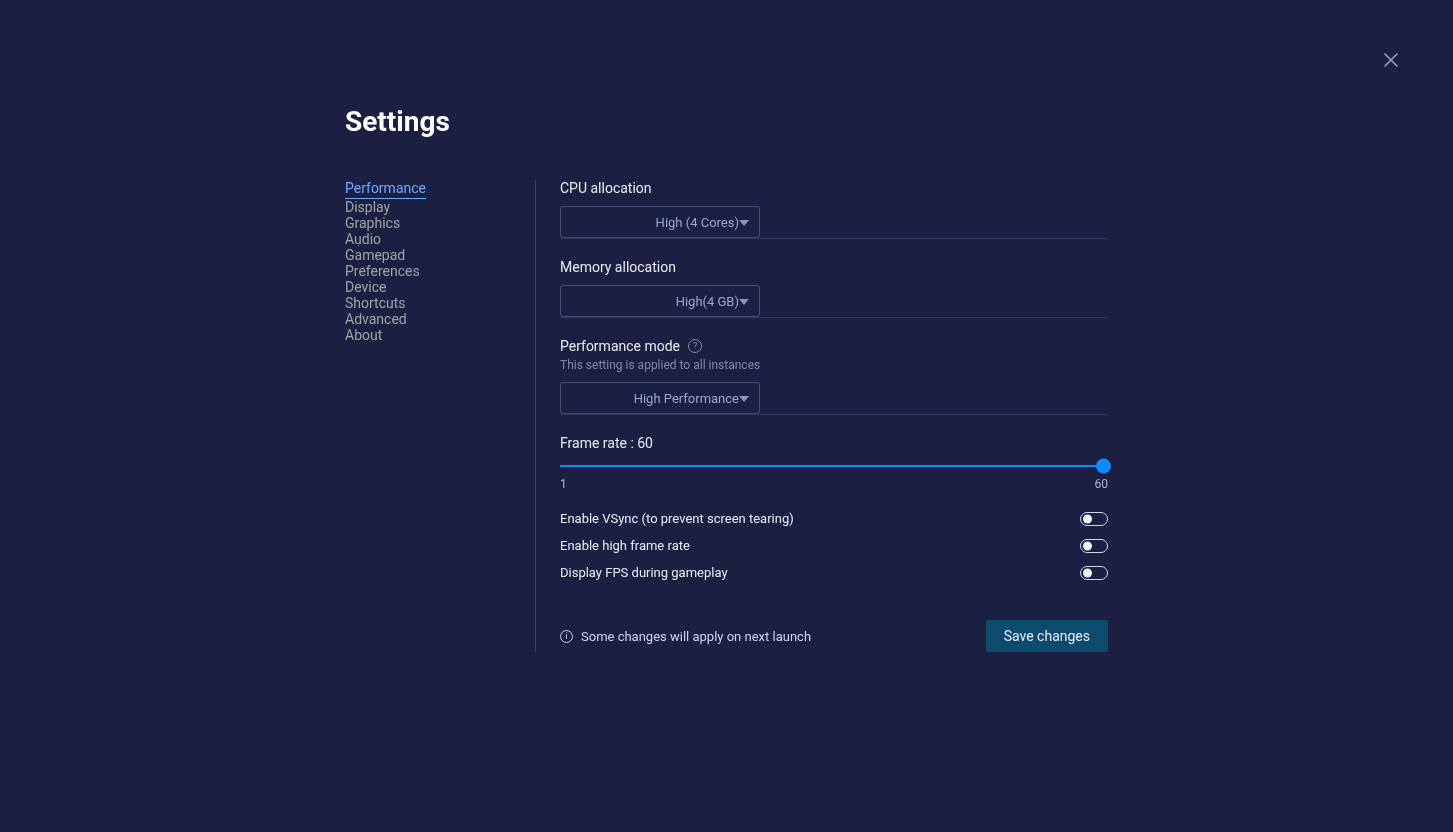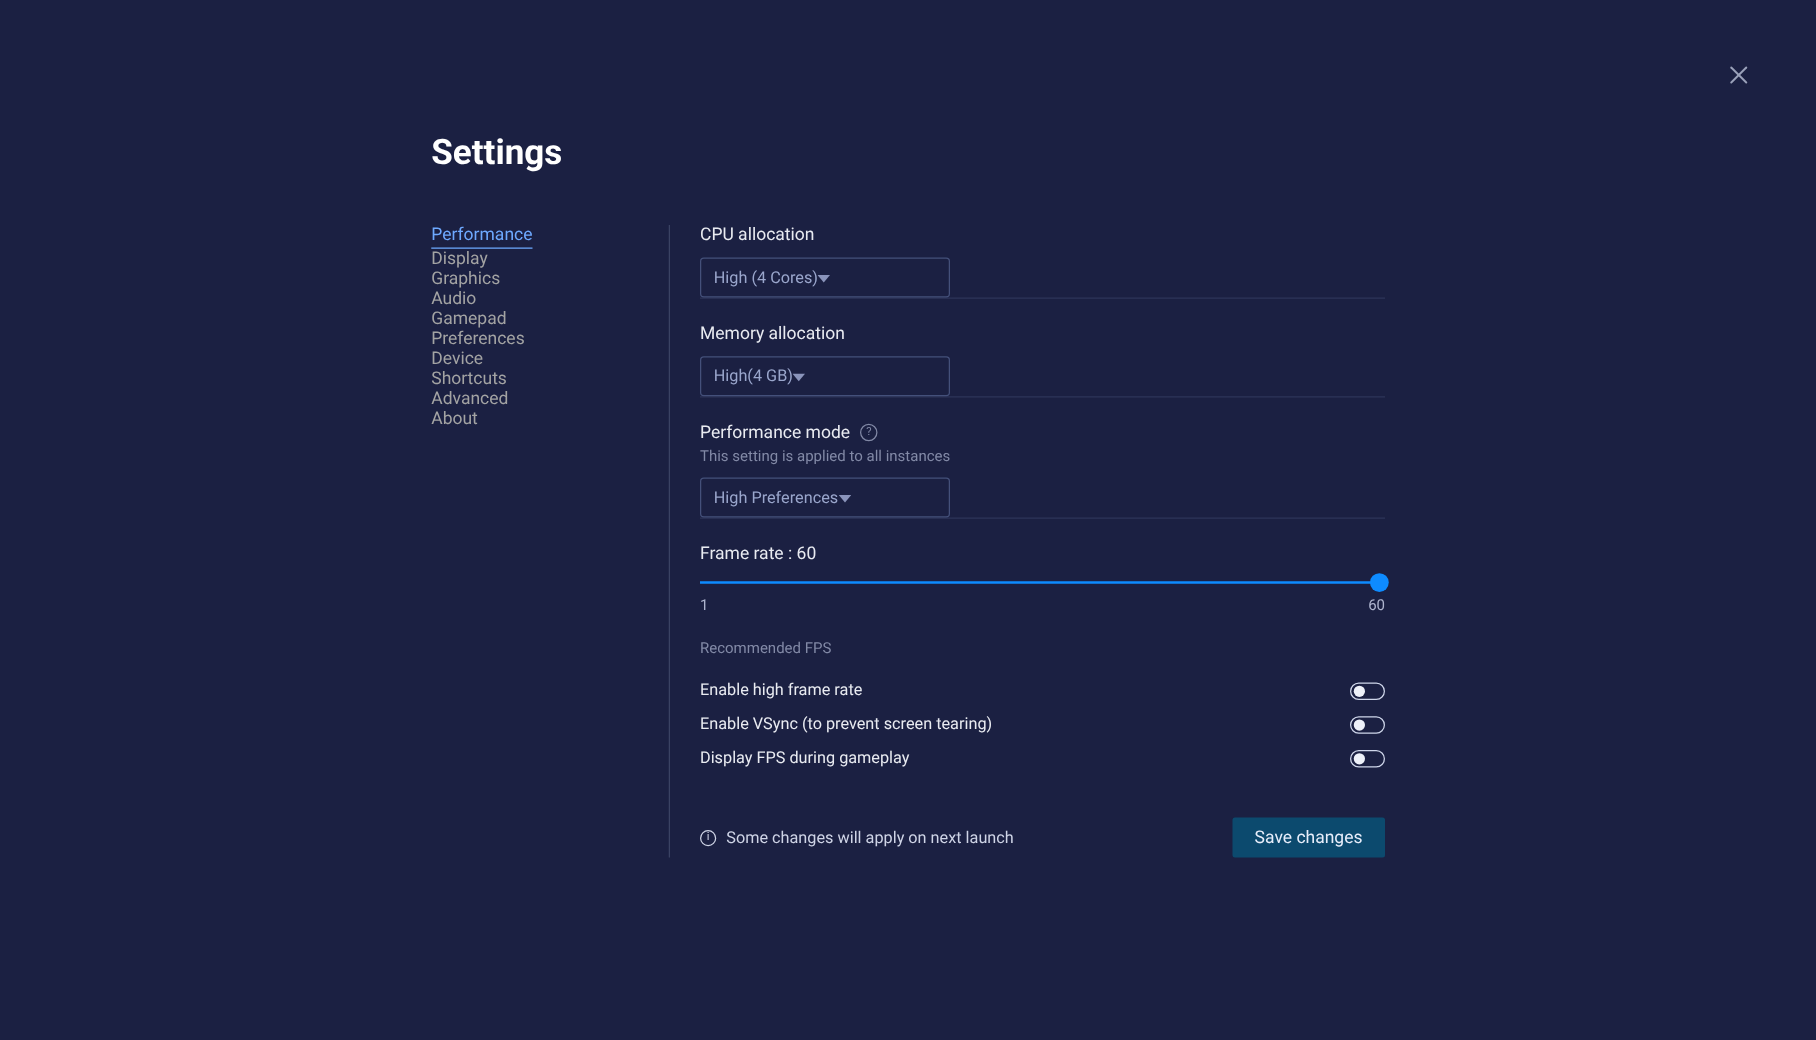--- a/index.html
+++ b/index.html
@@ -111,21 +111,21 @@
     
     .select {
       width: 200px;
       height: 32px;
       border: 1px solid #44507a;
       border-radius: 3px;
       background: transparent;
       display: flex;
       align-items: center;
       padding: 0 10px;
-      justify-content: flex-start;
+      justify-content: flex-end;
       cursor: pointer;
     }
     .select-value {
       font-size: 13px;
       color: #9aa6cc;
     }
     .select-caret svg { width: 10px; height: 10px; }
     .select-caret svg polygon { fill: #8a94bb; }
 
     
@@ -271,58 +271,57 @@
         </div>
       </div>
 
       <div class="section">
         <div class="section-label">
           <span>Performance mode</span>
           <span class="help-icon">?</span>
         </div>
         <div class="section-subtext">This setting is applied to all instances</div>
         <div class="select">
-          <span class="select-value">High Preferences</span>
+          <span class="select-value">High Performance</span>
           <span class="select-caret">
             <svg viewBox="0 0 10 10">
                 <polygon points="0,2 10,2 5,8"></polygon>
               </svg>
           </span>
         </div>
       </div>
 
       <div class="section last">
         <div class="section-label">Frame rate : 60</div>
         <div class="slider-wrap">
           <div class="slider-track">
             <div class="slider-knob"></div>
           </div>
           <div class="slider-scale">
             <span>1</span>
             <span>60</span>
           </div>
           <div class="slider-notes">
-            <div class="note-title">Recommended FPS</div>
           </div>
         </div>
 
         <div class="toggle-rows">
+          <div class="toggle-row">
+            <span class="toggle-row-label">Enable VSync (to prevent screen tearing)</span>
+            <div class="toggle">
+                <div class="dot"></div>
+              </div>
+          </div>
           <div class="toggle-row">
             <span class="toggle-row-label">Enable high frame rate</span>
             <div class="toggle">
                 <div class="dot"></div>
               </div>
           </div>
           <div class="toggle-row">
-            <span class="toggle-row-label">Enable VSync (to prevent screen tearing)</span>
-            <div class="toggle">
-                <div class="dot"></div>
-              </div>
-          </div>
-          <div class="toggle-row">
             <span class="toggle-row-label">Display FPS during gameplay</span>
             <div class="toggle">
                 <div class="dot"></div>
               </div>
           </div>
         </div>
       </div>
 
       <div class="footer">
         <div class="footer-note">

